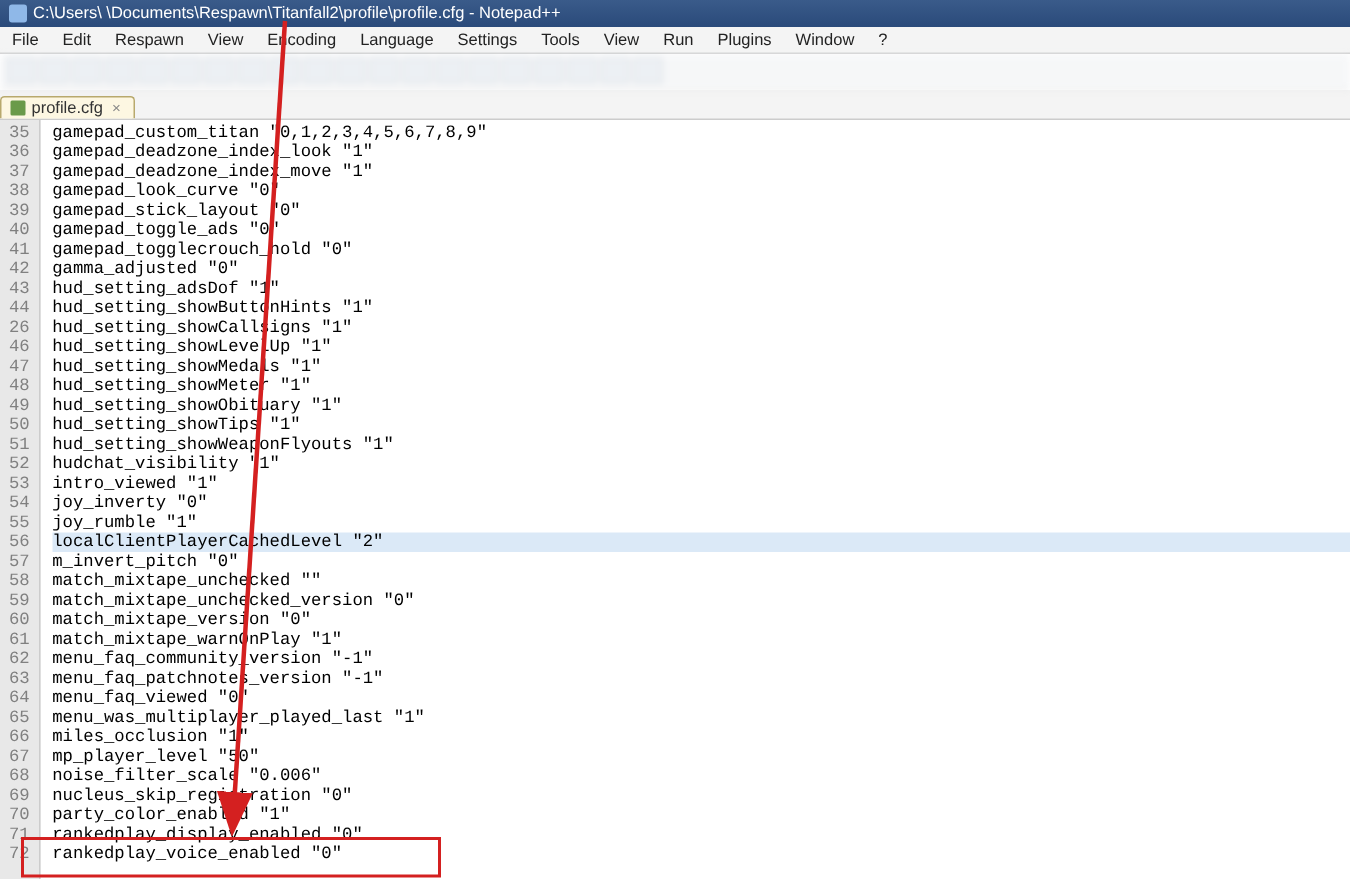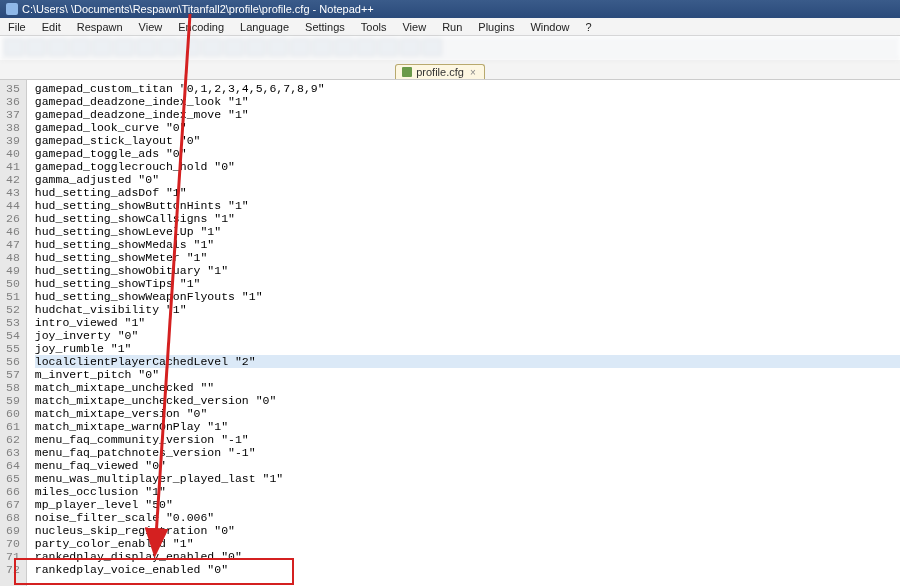--- a/index.html
+++ b/index.html
@@ -56,21 +56,21 @@
     width: 20px; height: 18px;
     background: #dbe2ea;
     border: 1px solid #c0c8d0;
     border-radius: 2px;
   }
   .tabbar {
     height: 20px;
     background: #f4f4f4;
     border-bottom: 1px solid #ccc;
     display: flex;
-    justify-content: center;
+    justify-content: flex-start;
     padding-right: 20px;
     align-items: flex-end;
   }
   .tab {
     background: #fdf7e2;
     border: 1px solid #b8a96d;
     border-bottom: none;
     border-radius: 3px 3px 0 0;
     font-size: 11px;
     padding: 1px 6px;

